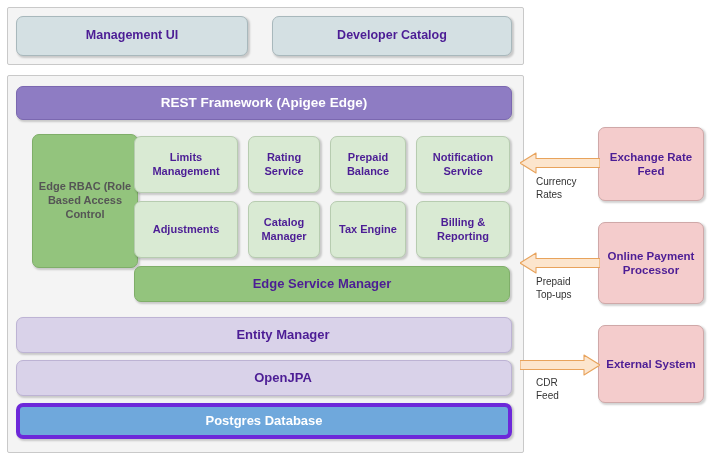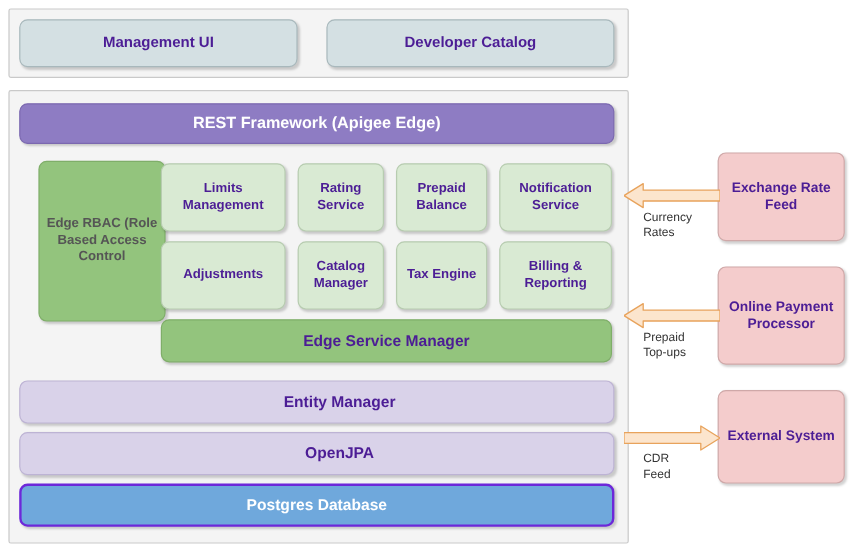--- a/index.html
+++ b/index.html
@@ -108,21 +108,21 @@
     font-size: 13px;
     padding-left: 42px;
   }
   #node-entity-manager { left: 16px; top: 317px; width: 496px; height: 36px; }
   #node-openjpa        { left: 16px; top: 360px; width: 496px; height: 36px; }
 
   
   #node-postgres-database {
     left: 16px; top: 403px; width: 496px; height: 36px;
     background: #6fa8dc;
-    border: 2px solid #6d28d9;
+    border: 4px solid #6d28d9;
     color: #ffffff;
     font-size: 13px;
   }
 
   
   .ext {
     background: #f4cccc;
     border: 1px solid #cfa8a8;
     font-size: 11.5px;
   }

